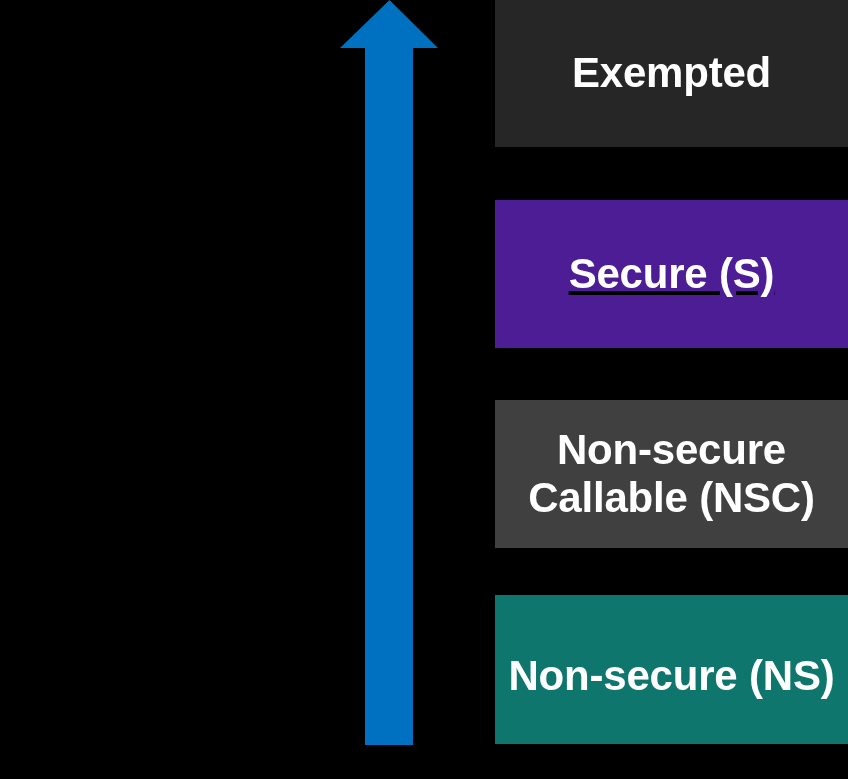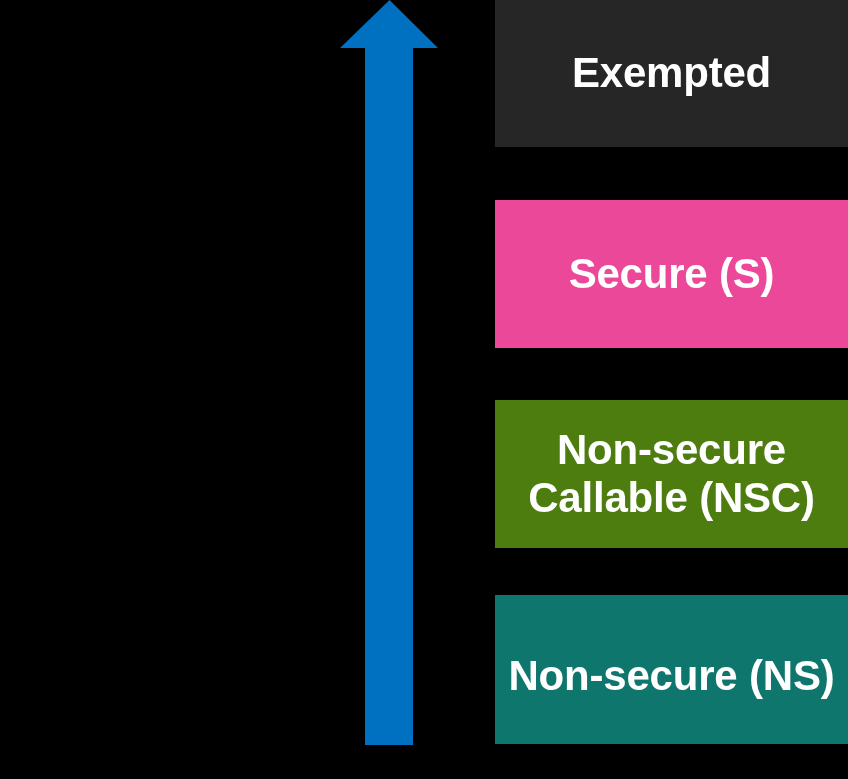--- a/index.html
+++ b/index.html
@@ -75,25 +75,25 @@
 <div id="stage" style="background: rgb(0, 0, 0);">
 
   <svg id="arrow-layer" viewBox="0 0 848 779" width="848" height="779" xmlns="http://www.w3.org/2000/svg">
     <polygon id="arrow-shape" points="389.5,0 438,48 413,48 413,745 365,745 365,48 340,48" fill="#0070C0"></polygon>
   </svg>
 
   <div class="state-block" id="block-exempted" style="background:#262626;">
     <span class="state-label" style="color: rgb(255, 255, 255);">Exempted</span>
   </div>
 
-  <div class="state-block" id="block-secure" style="background:#ec4899;">
+  <div class="state-block" id="block-secure" style="background:#4c1d95;text-decoration:underline;">
     <span class="state-label" style="color: rgb(255, 255, 255);">Secure (S)</span>
   </div>
 
-  <div class="state-block" id="block-nsc" style="background:#4d7c0f;">
+  <div class="state-block" id="block-nsc" style="background:#404040;">
     <span class="state-label" style="color: rgb(255, 255, 255);">Non-secure
 Callable (NSC)</span>
   </div>
 
   <div class="state-block" id="block-ns" style="background:#0f766e;">
     <span class="state-label" style="color: rgb(255, 255, 255);">Non-secure (NS)</span>
   </div>
 
 </div>
 

